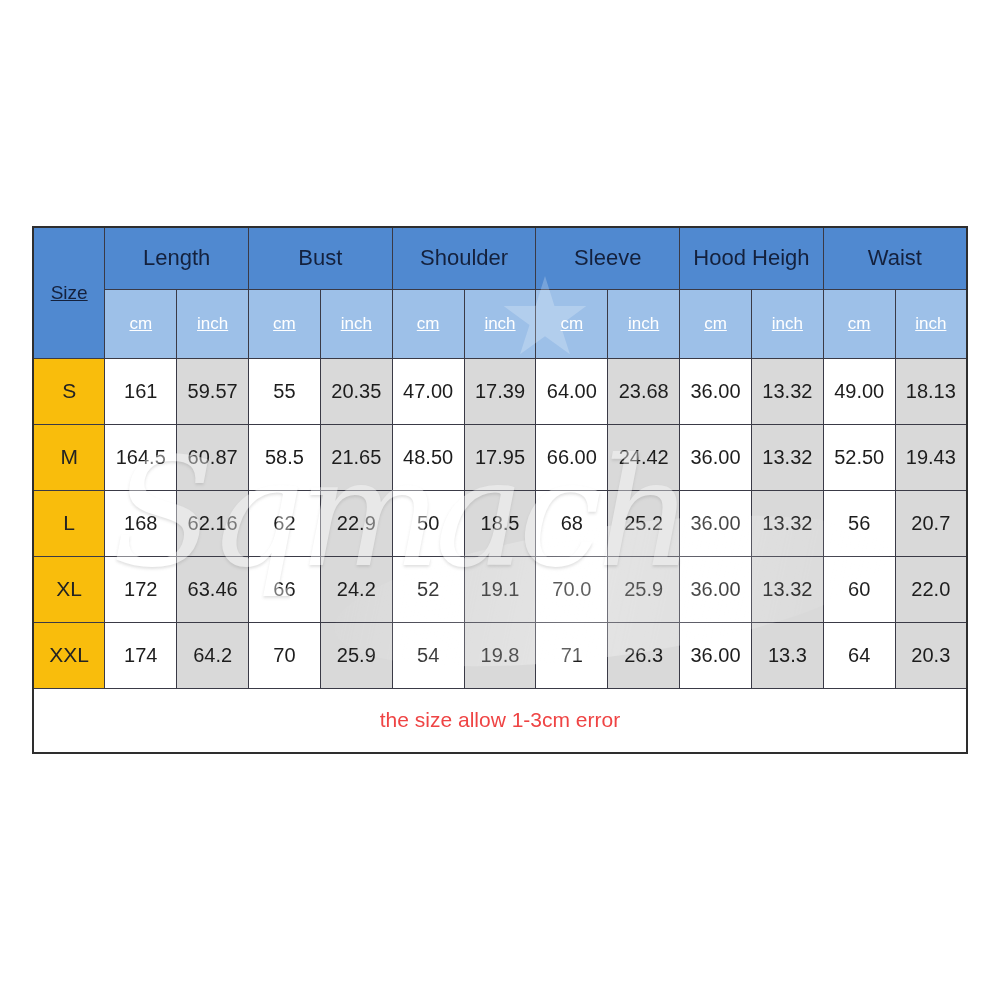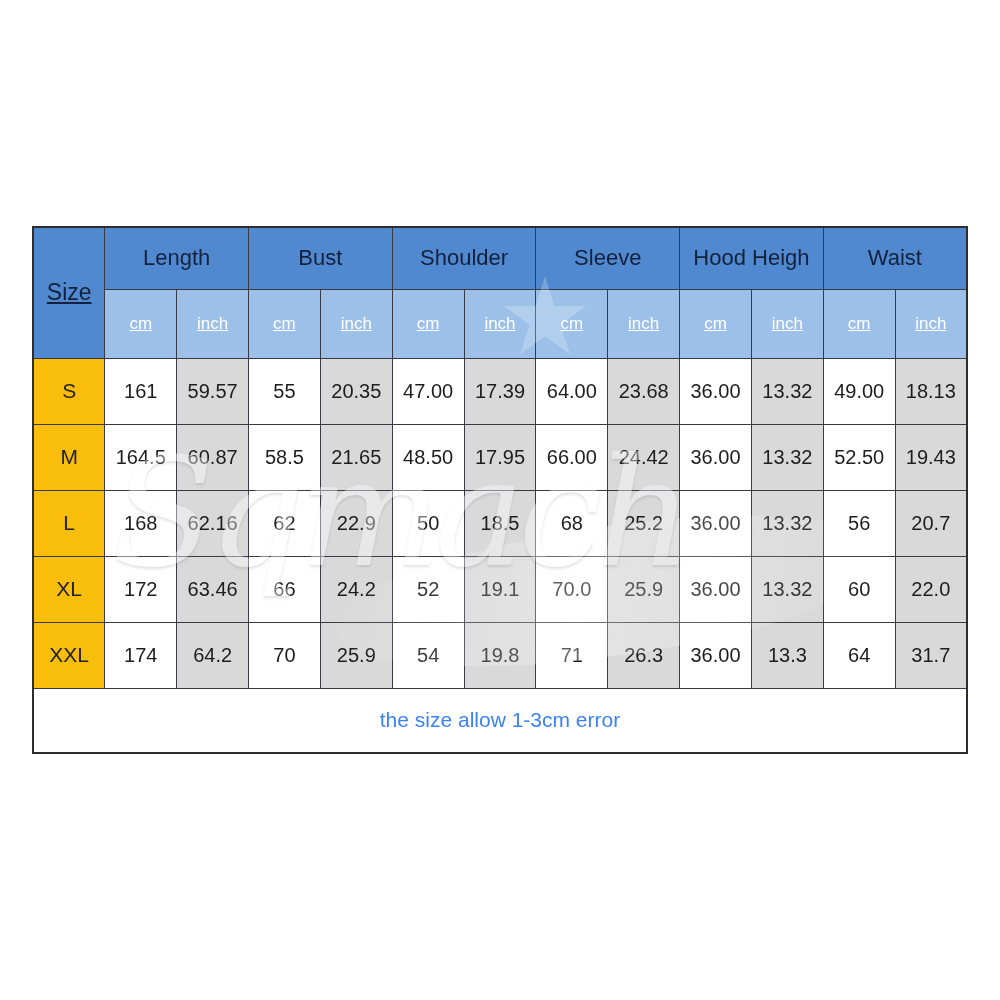--- a/index.html
+++ b/index.html
@@ -46,21 +46,21 @@
     background: #5089d0;
     color: #14213d;
     font-size: 22px;
     height: 62px;
     border-color: #2b3f63;
     margin-top: 36px;
   }
   .hdr-size {
     background: #5089d0;
     color: #14213d;
-    font-size: 23px;
+    font-size: 19px;
     border-color: #2b3f63;
     text-decoration: underline;
   }
   .hdr-unit {
     background: #9dc0e8;
     color: #ffffff;
     font-size: 17px;
     height: 69px;
     border-color: #2b3f63;
     text-decoration: underline;
@@ -78,21 +78,21 @@
     color: #1d1d1d;
     height: 66px;
     border-color: #6b6b6b;
   }
   .val-cell.cm   { background: #ffffff; }
   .val-cell.inch { background: #d9d9d9; }
 
   
   .note-cell {
     background: #ffffff;
-    color: #3b82f6;
+    color: #ef4444;
     font-size: 21px;
     height: 65px;
     border-color: #2e2e2e;
   }
 
   
   #watermark {
     position: absolute;
     left: 0;
     top: 0;
@@ -240,21 +240,21 @@
         <td class="val-cell inch">64.2</td>
         <td class="val-cell cm">70</td>
         <td class="val-cell inch">25.9</td>
         <td class="val-cell cm">54</td>
         <td class="val-cell inch">19.8</td>
         <td class="val-cell cm">71</td>
         <td class="val-cell inch">26.3</td>
         <td class="val-cell cm">36.00</td>
         <td class="val-cell inch">13.3</td>
         <td class="val-cell cm">64</td>
-        <td class="val-cell inch">31.7</td>
+        <td class="val-cell inch">20.3</td>
       </tr>
 
       <tr>
         <td class="note-cell" colspan="13">the size allow 1-3cm error</td>
       </tr>
     </tbody>
   </table>
 
   <div id="watermark">
     <div class="wm-swoosh"></div>

